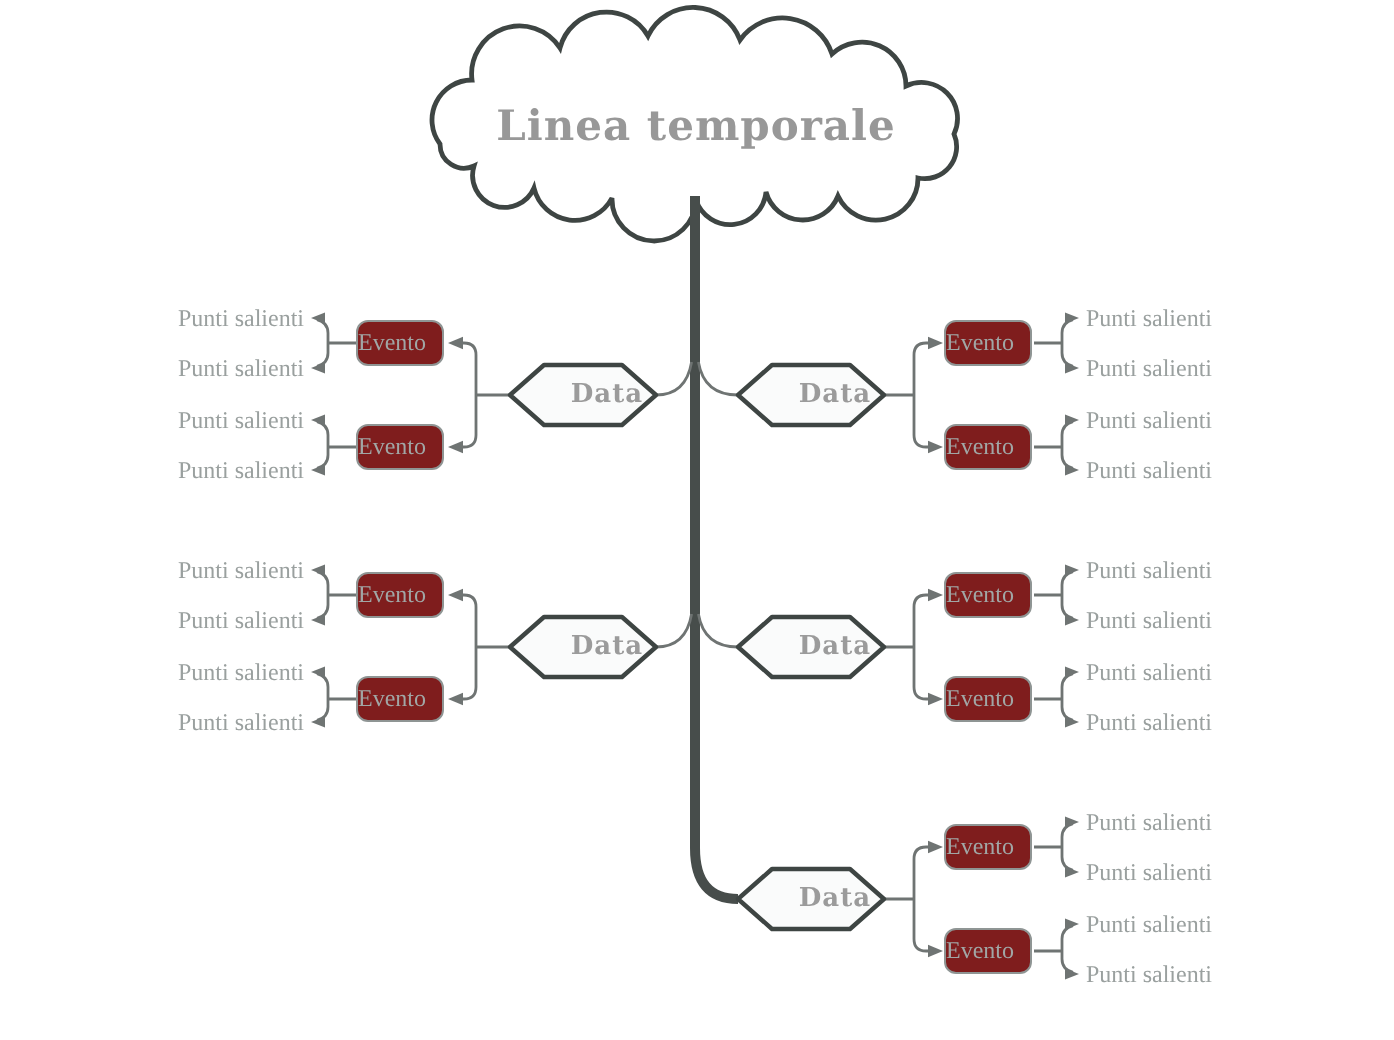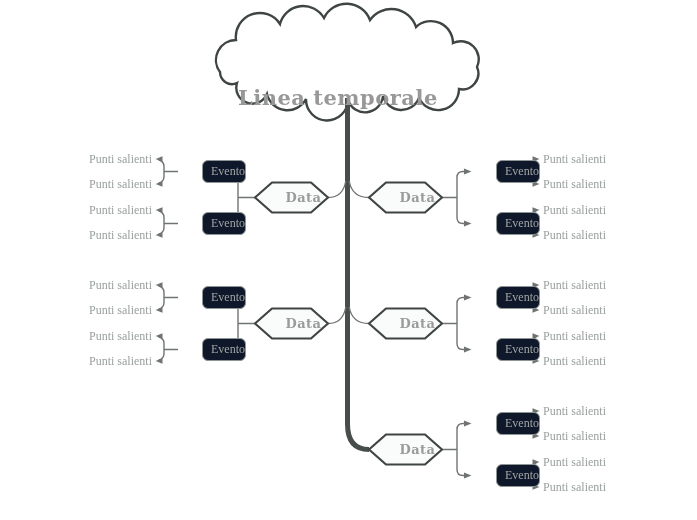--- a/index.html
+++ b/index.html
@@ -6,28 +6,28 @@
   #canvas{position:relative;width:697px;height:520px;background:#ffffff;overflow:hidden;
           font-family:"Liberation Serif","DejaVu Serif",serif;}
   #wires{position:absolute;left:0;top:0;}
   
   .st{stroke:#6f7473;stroke-width:1.4;fill:none;}
   .ar{fill:#6f7473;stroke:none;}
   .hx{fill:#fafbfb;stroke:#3e4543;stroke-width:2.2;stroke-linejoin:round;}
   .sp{stroke:#474d4b;stroke-width:5;fill:none;}
   .cl{fill:#ffffff;stroke:#3e4543;stroke-width:2.4;}
   
-  .cloud-title{position:absolute;left:238px;top:50px;width:220px;height:26px;
+  .cloud-title{position:absolute;left:238px;top:50px;width:220px;height:26px;text-align:center;
                font-family:"DejaVu Serif","Liberation Serif",serif;font-weight:bold;font-size:21px;
-               line-height:26px;color:#989898;letter-spacing:0.5px;margin-top:35px;}
+               line-height:26px;color:#989898;letter-spacing:0.5px;}
   .hexlabel{position:absolute;width:60px;height:18px;text-align:right;
             font-family:"DejaVu Serif","Liberation Serif",serif;font-weight:bold;font-size:13px;
             line-height:18px;color:#9b9b9b;letter-spacing:0.5px;}
   .evento{position:absolute;width:42px;height:21px;border:1.5px solid #8f9594;border-radius:6px;
-          background:#0f172a;display:flex;align-items:center;justify-content:flex-end;margin-left:24px;}
+          background:#7f1d1d;display:flex;align-items:center;justify-content:flex-start;}
   .evento span{font-size:12px;color:#a1a6a5;}
   .pt{position:absolute;height:15px;font-size:12px;line-height:15px;color:#9aa09f;font-family:Liberation Serif, serif;}
   .ptl{left:30px;width:122px;text-align:right;}
   .ptr{left:543px;width:130px;text-align:left;}
 </style>
 </head>
 <body>
 
 <div id="canvas">
 

